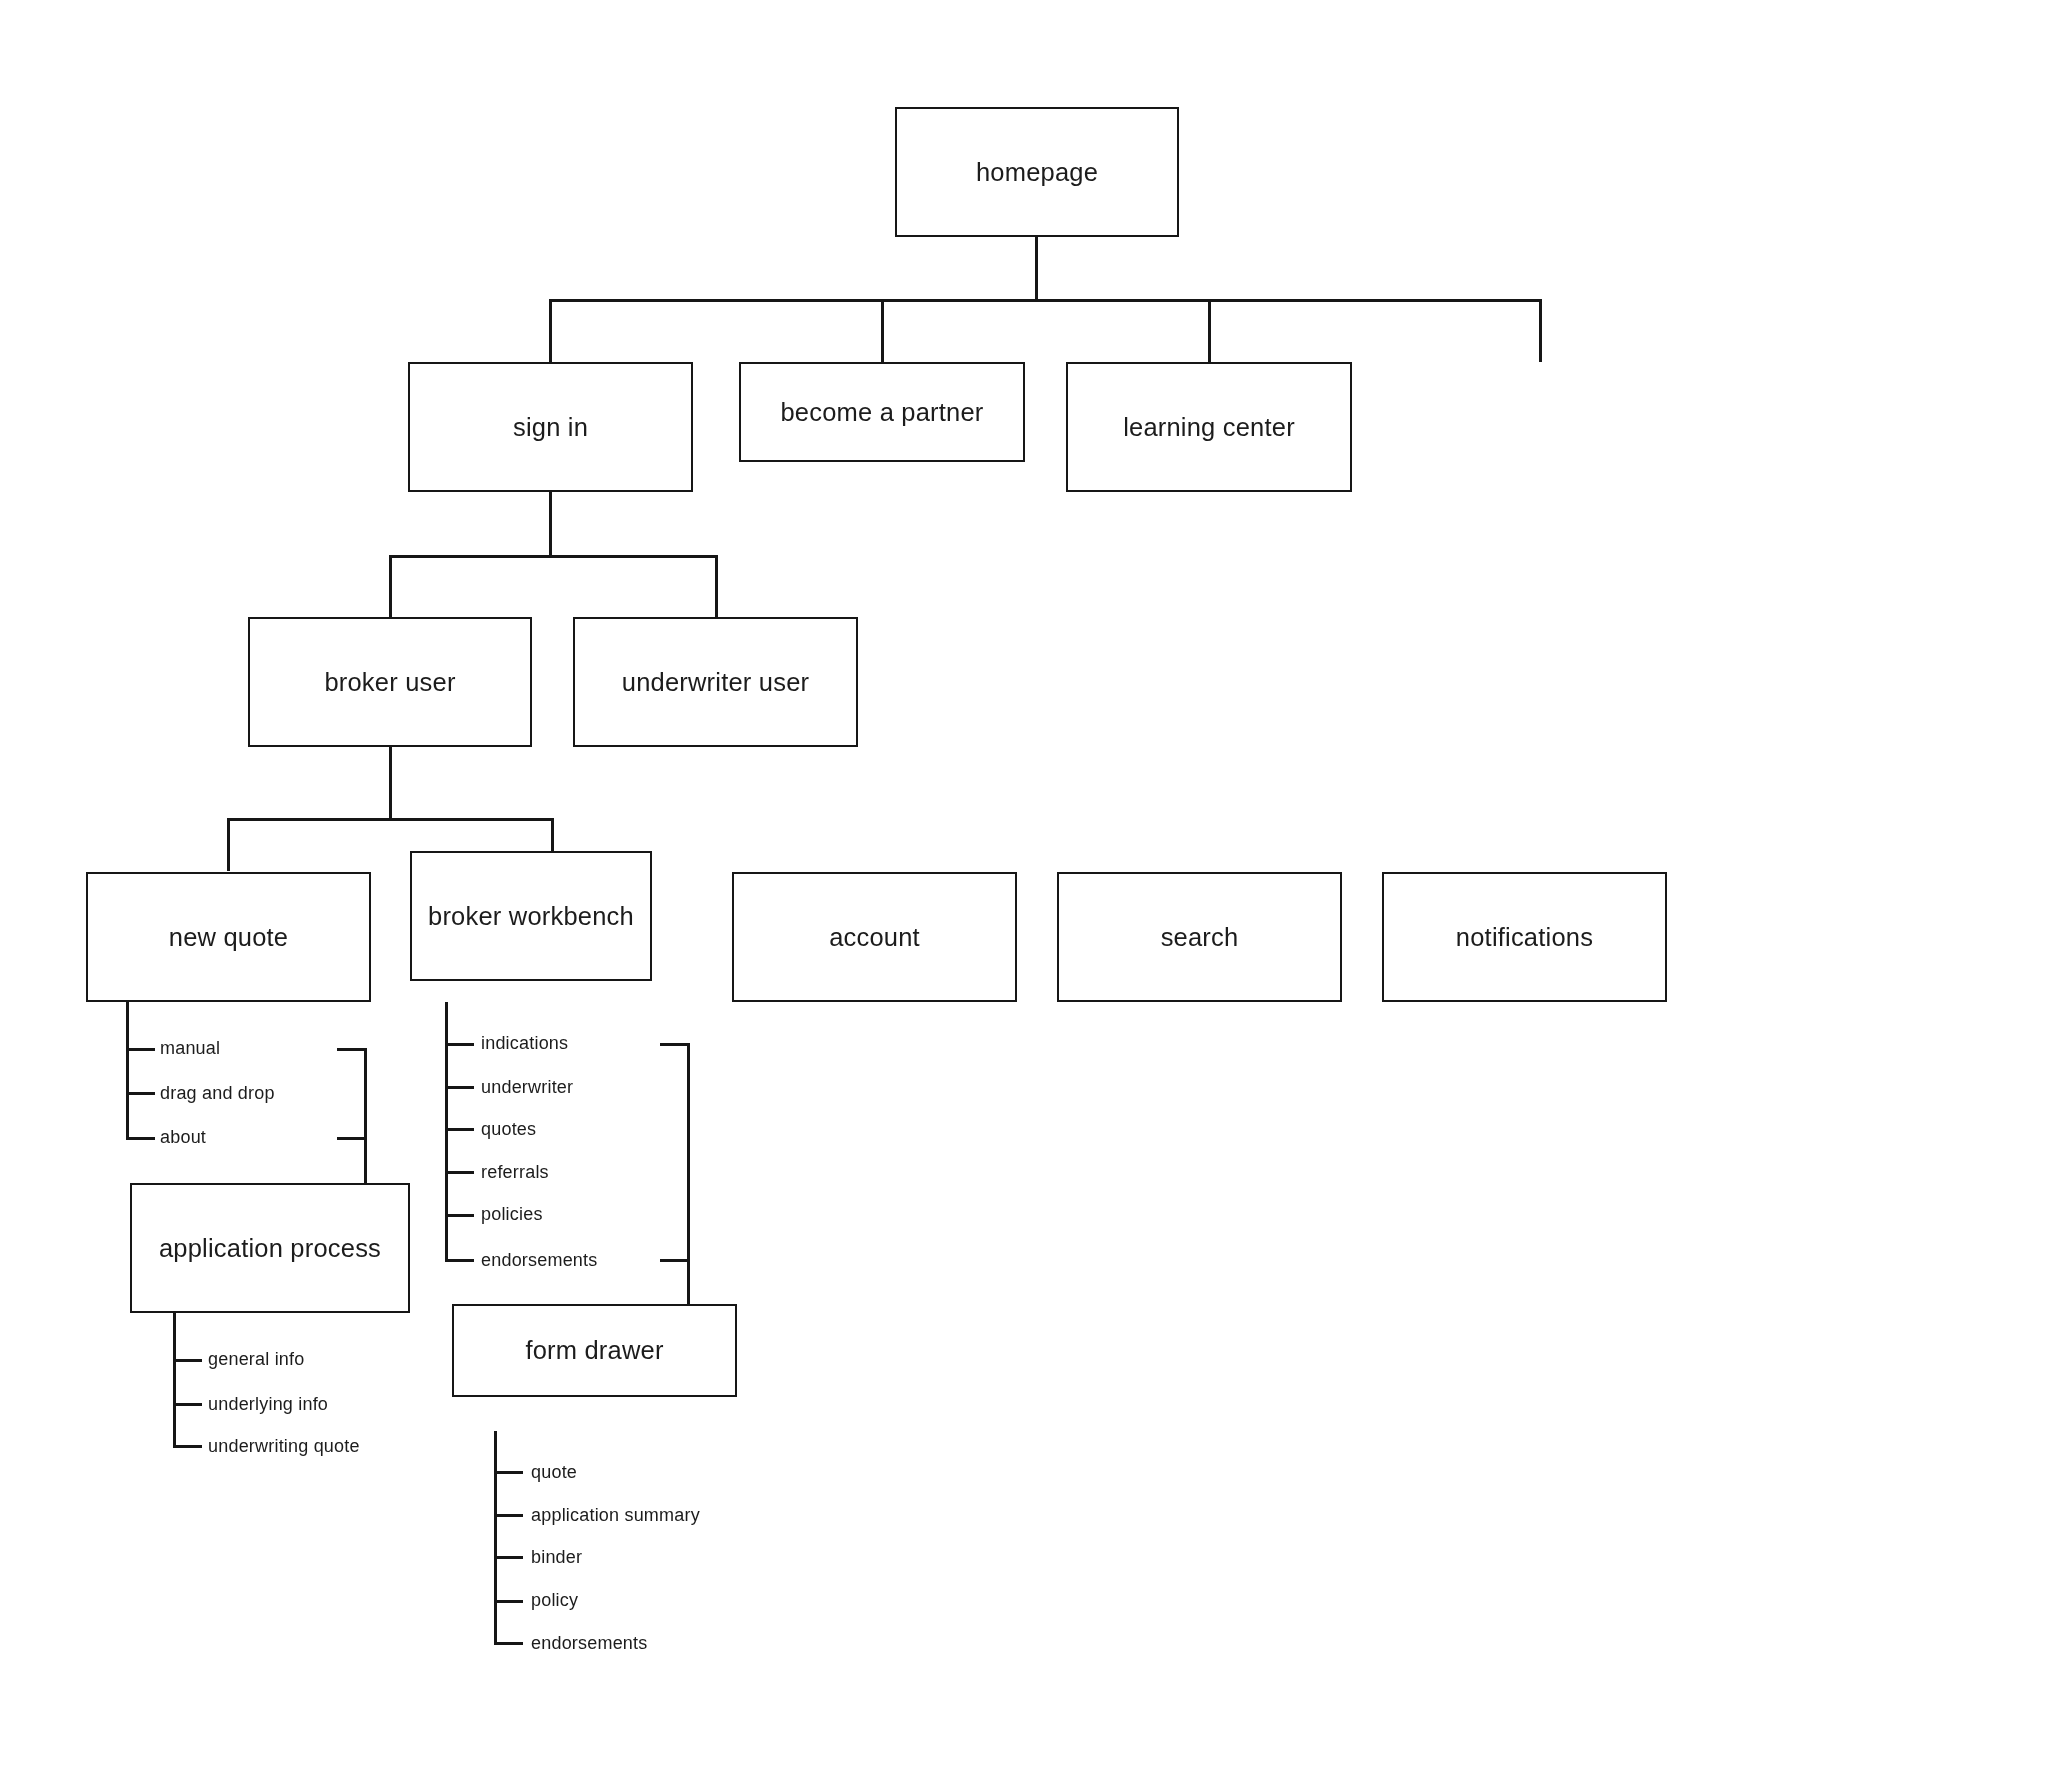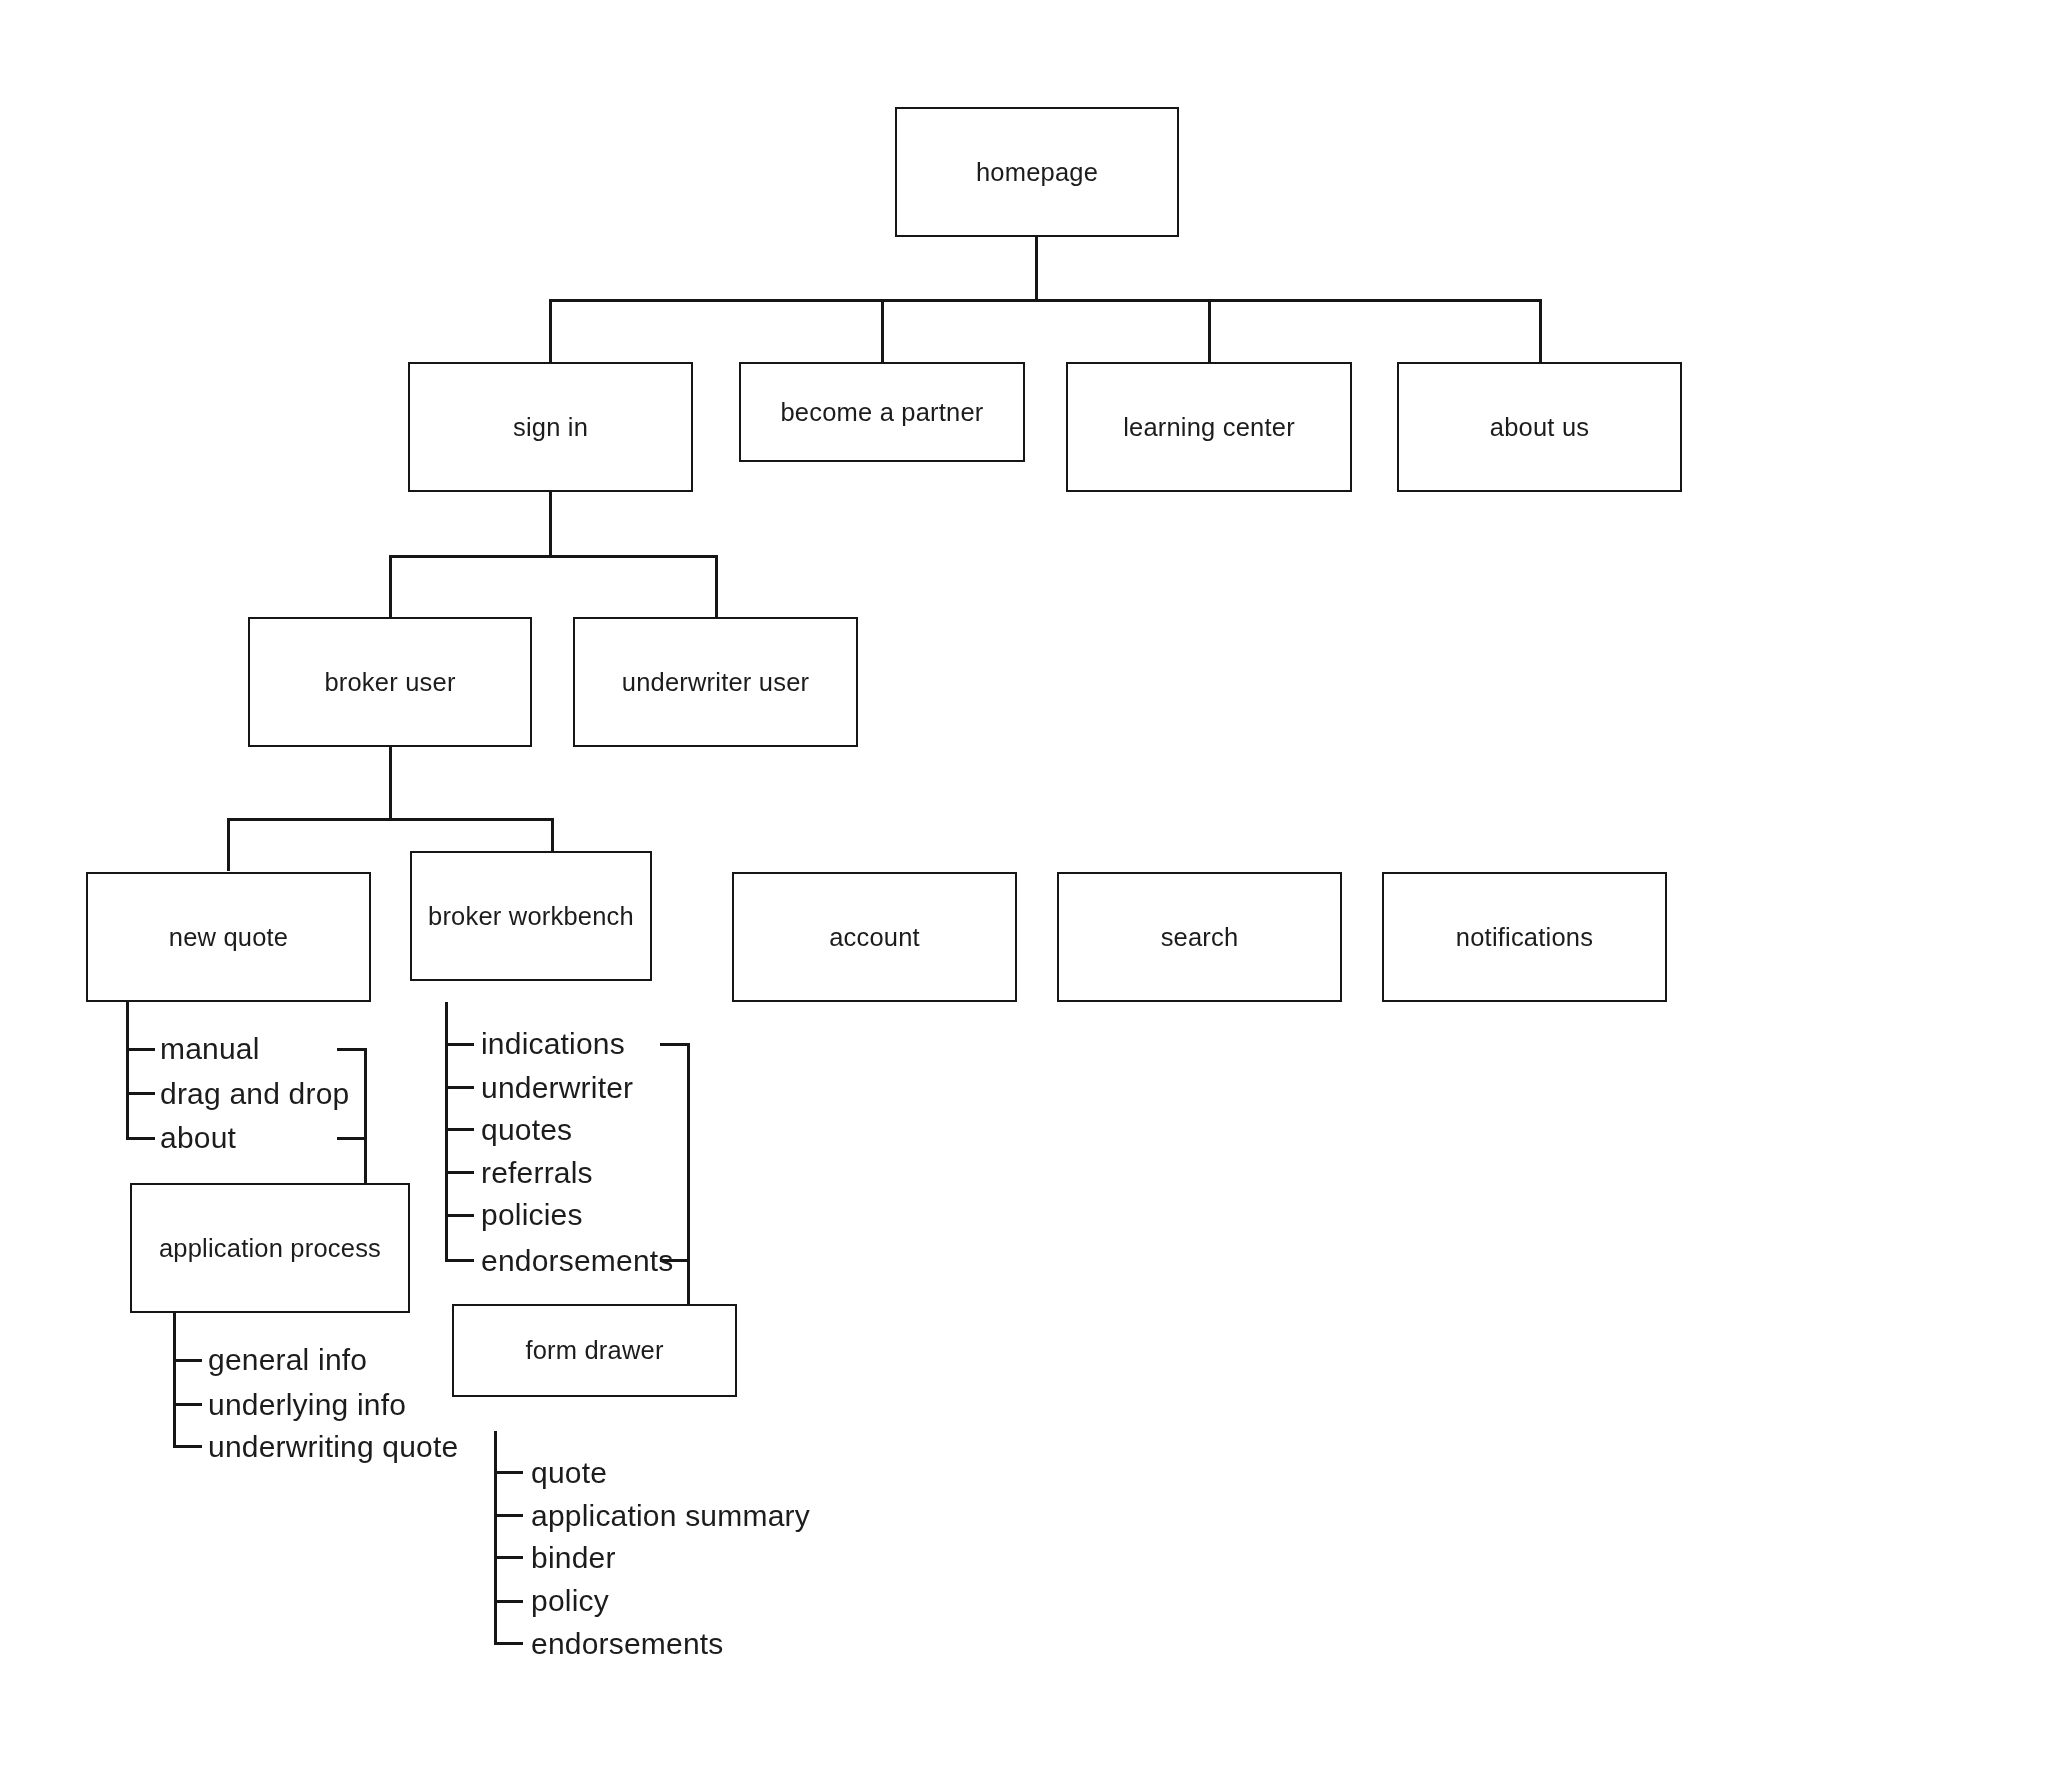--- a/index.html
+++ b/index.html
@@ -29,21 +29,21 @@
     white-space: nowrap;
   }
   .line {
     position: absolute;
     background: #161616;
   }
   .leaf {
     position: absolute;
     height: 35px;
     line-height: 35px;
-    font-size: 30px;
+    font-size: 18px;
     letter-spacing: 0.2px;
     white-space: nowrap;
   }
 </style>
 </head>
 <body>
 
 <div class="canvas">
 
   <div class="line" style="left:1035px;top:237px;width:2.5px;height:65px"></div>
@@ -99,23 +99,20 @@
   </div>
   <div class="node" style="left:408px;top:362px;width:285px;height:130px">
     <span>sign in</span>
   </div>
   <div class="node" style="left:739px;top:362px;width:286px;height:100px">
     <span>become a partner</span>
   </div>
   <div class="node" style="left:1066px;top:362px;width:286px;height:130px">
     <span>learning center</span>
   </div>
-  <div class="node" style="left:1397px;top:362px;width:285px;height:130px">
-    <span>about us</span>
-  </div>
   <div class="node" style="left:248px;top:617px;width:284px;height:130px">
     <span>broker user</span>
   </div>
   <div class="node" style="left:573px;top:617px;width:285px;height:130px">
     <span>underwriter user</span>
   </div>
   <div class="node" style="left:86px;top:872px;width:285px;height:130px">
     <span>new quote</span>
   </div>
   <div class="node" style="left:410px;top:851px;width:242px;height:130px">

